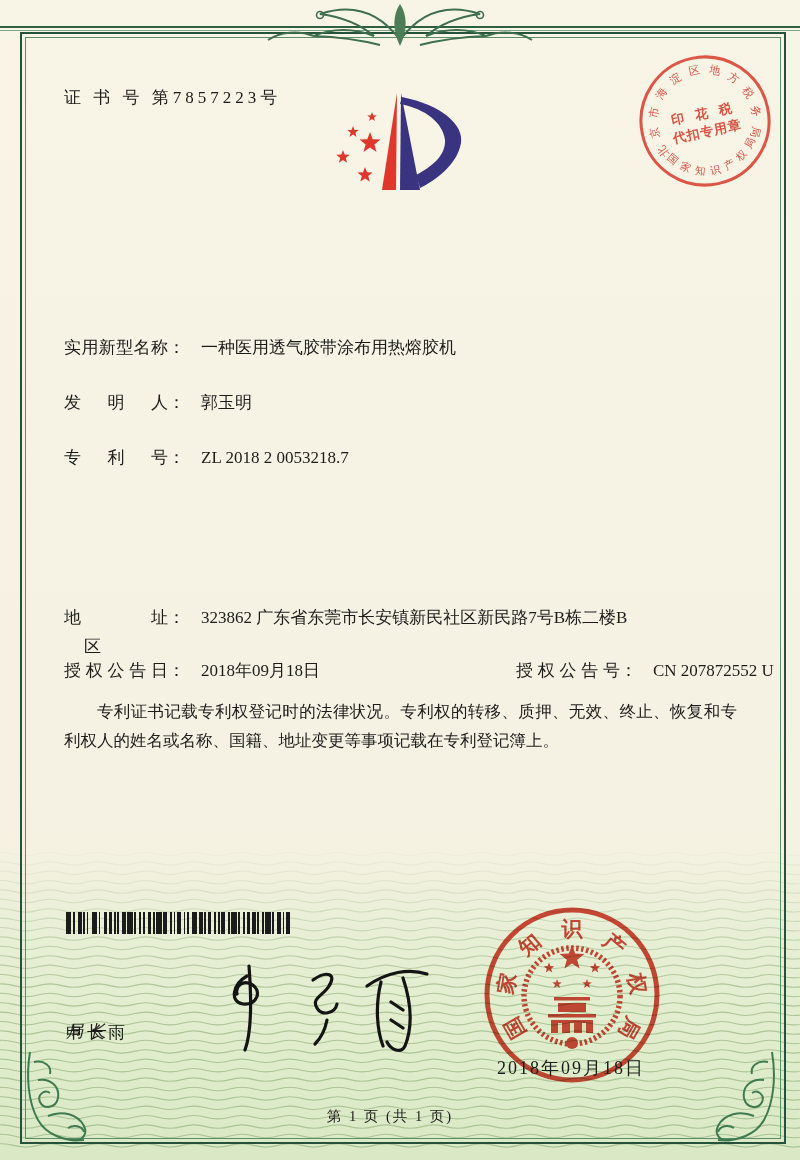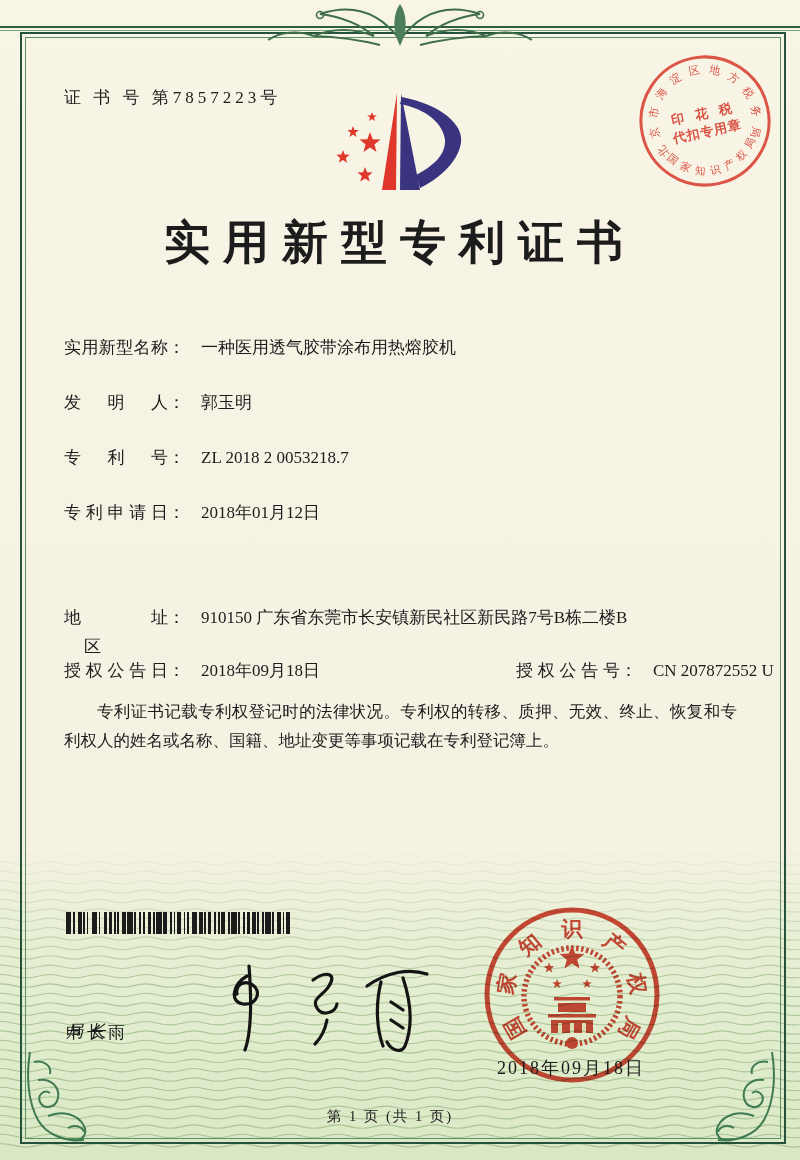--- a/index.html
+++ b/index.html
@@ -159,36 +159,32 @@
     <path d="M72,12 C112,20 134,40 131,58 C127,80 106,95 90,103 L86,90 C102,82 116,70 115,55 C113,38 96,24 70,19 Z" fill="#3a3480"></path>
     <g id="logo-stars" fill="#e0372c">
         <polygon points="40.0,47.0 42.7,54.3 50.5,54.6 44.4,59.4 46.5,66.9 40.0,62.6 33.5,66.9 35.6,59.4 29.5,54.6 37.3,54.3"></polygon>
         <polygon points="42.0,27.0 43.2,30.3 46.8,30.5 44.0,32.6 44.9,36.0 42.0,34.1 39.1,36.0 40.0,32.6 37.2,30.5 40.8,30.3"></polygon>
         <polygon points="23.0,41.0 24.5,45.0 28.7,45.1 25.4,47.8 26.5,51.9 23.0,49.5 19.5,51.9 20.6,47.8 17.3,45.1 21.5,45.0"></polygon>
         <polygon points="13.0,65.0 14.7,69.6 19.7,69.8 15.8,72.9 17.1,77.7 13.0,74.9 8.9,77.7 10.2,72.9 6.3,69.8 11.3,69.6"></polygon>
         <polygon points="35.0,82.0 37.0,87.3 42.6,87.5 38.2,91.0 39.7,96.5 35.0,93.4 30.3,96.5 31.8,91.0 27.4,87.5 33.0,87.3"></polygon>
       </g>
   </svg>
 
-  <div class="main-title">实用新型专利证书</div>
 
   <div class="field-row" style="top:336px;">
     <span class="f-label">实用新型名称</span><span>：</span><span class="f-value">一种医用透气胶带涂布用热熔胶机</span>
   </div>
   <div class="field-row" style="top:391px;">
     <span class="f-label">发明人</span><span>：</span><span class="f-value">郭玉明</span>
   </div>
   <div class="field-row" style="top:446px;">
     <span class="f-label">专利号</span><span>：</span><span class="f-value">ZL 2018 2 0053218.7</span>
   </div>
-  <div class="field-row" style="top:501px;">
-    <span class="f-label">专利申请日</span><span>：</span><span class="f-value">2018年01月12日</span>
-  </div>
   <div class="field-row" style="top:606px; white-space:normal; width:690px;">
-    <span class="f-label">地址</span><span>：</span><span class="f-value">910150 广东省东莞市长安镇新民社区新民路7号B栋二楼B</span>
+    <span class="f-label">地址</span><span>：</span><span class="f-value">323862 广东省东莞市长安镇新民社区新民路7号B栋二楼B</span>
     <div class="addr-line2">区</div>
   </div>
   <div class="field-row" style="top:659px; width:690px;font-family:Liberation Serif, serif;">
     <span class="f-label">授权公告日</span><span>：</span><span class="f-value">2018年09月18日</span>
     <span class="grant-no"><span class="f-label">授权公告号</span><span>：</span><span class="f-value">CN 207872552 U</span></span>
   </div>
 
   <div class="body-text">
     <p>专利证书记载专利权登记时的法律状况。专利权的转移、质押、无效、终止、恢复和专利权人的姓名或名称、国籍、地址变更等事项记载在专利登记簿上。</p>
   </div>

